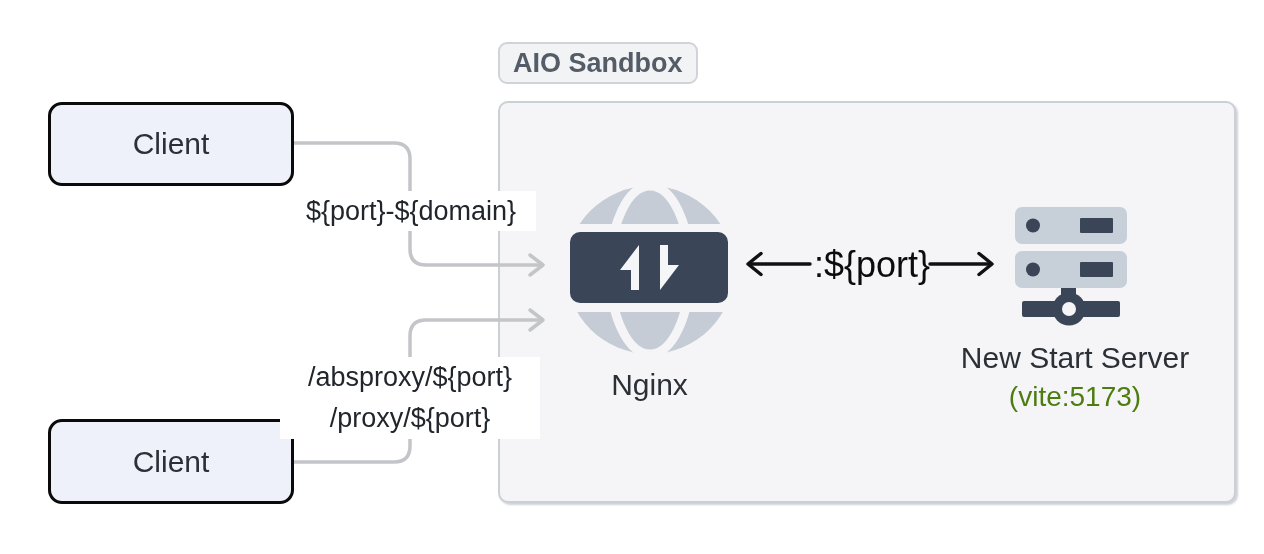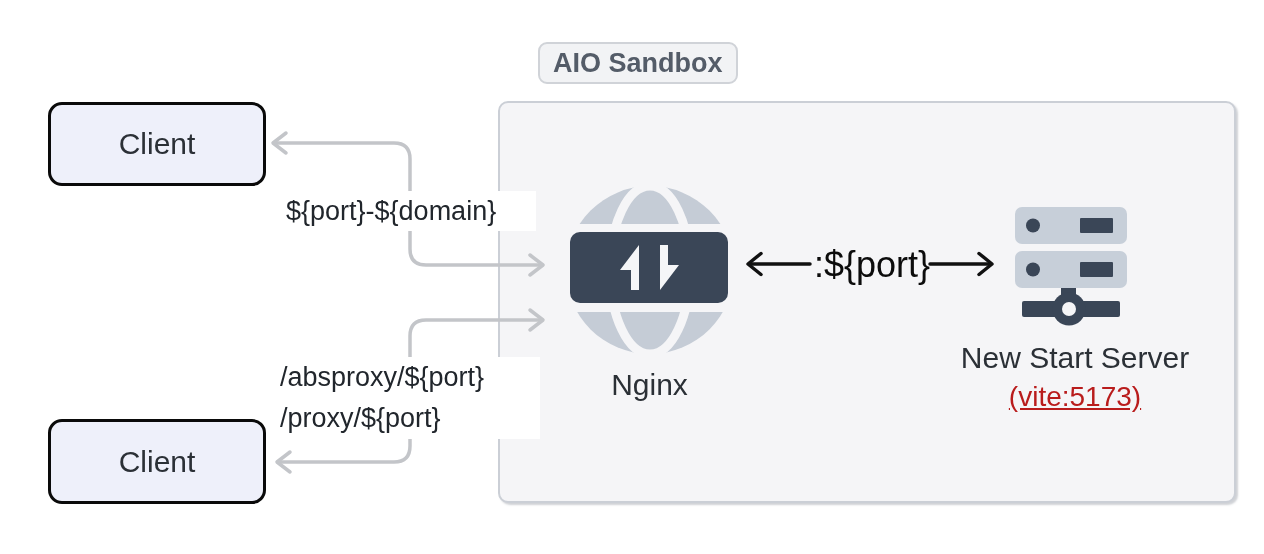--- a/index.html
+++ b/index.html
@@ -10,44 +10,44 @@
   .overlay{position:absolute;left:0;top:0;z-index:2;pointer-events:none;}
   .sandbox{
     position:absolute;left:498px;top:101px;width:738px;height:402px;
     background:#f5f5f7;border:2px solid #cbcfd6;border-radius:10px;
     box-sizing:border-box;z-index:1;
     box-shadow:2px 2px 2px rgba(120,126,138,0.35);
   }
   .sandbox-tag{
     position:absolute;left:498px;top:42px;z-index:3;
     background:#f2f3f5;border:2px solid #d0d3d8;border-radius:9px;
-    padding:0 13px;line-height:38px;font-size:27px;font-weight:bold;color:#545c68;margin-left:40px;
+    padding:0 13px;line-height:38px;font-size:27px;font-weight:bold;color:#545c68;
   }
   .client{
-    position:absolute;left:48px;width:218px;height:84px;
+    position:absolute;left:48px;width:246px;height:84px;
     background:#eef0fa;border:3px solid #0a0a0a;border-radius:14px;
     box-sizing:border-box;display:flex;align-items:center;justify-content:center;
     font-size:30px;color:#2b3036;z-index:3;
   }
   .client.top{top:102px;}
   .client.bottom{top:419px;height:85px;}
   .edge-label{
-    position:absolute;z-index:3;background:#ffffff;text-align:left;
+    position:absolute;z-index:3;background:#ffffff;text-align:center;
     font-size:27px;color:#21262c;
   }
   .edge-label.route-subdomain{left:286px;top:191px;width:250px;line-height:40px;}
   .edge-label.route-proxy{left:280px;top:357px;width:260px;line-height:41px;}
   .port-label{
     position:absolute;left:814px;top:247px;width:112px;z-index:3;
     text-align:center;font-size:36px;line-height:35px;color:#0c0c0c;
   }
   .icon-caption{position:absolute;z-index:3;text-align:center;font-size:30px;color:#2b3036;}
   .icon-caption.nginx{left:567px;top:368px;width:165px;}
   .icon-caption.server{left:954px;top:341px;width:242px;}
-  .icon-caption.server-sub{left:954px;top:381px;width:242px;font-size:28px;color:#b91c1c;text-decoration:underline;}
+  .icon-caption.server-sub{left:954px;top:381px;width:242px;font-size:28px;color:#4d7c0f;}
 </style>
 </head>
 <body>
 
 <div class="canvas">
 
   <div class="sandbox"></div>
 
   <div class="sandbox-tag">AIO Sandbox</div>
 

